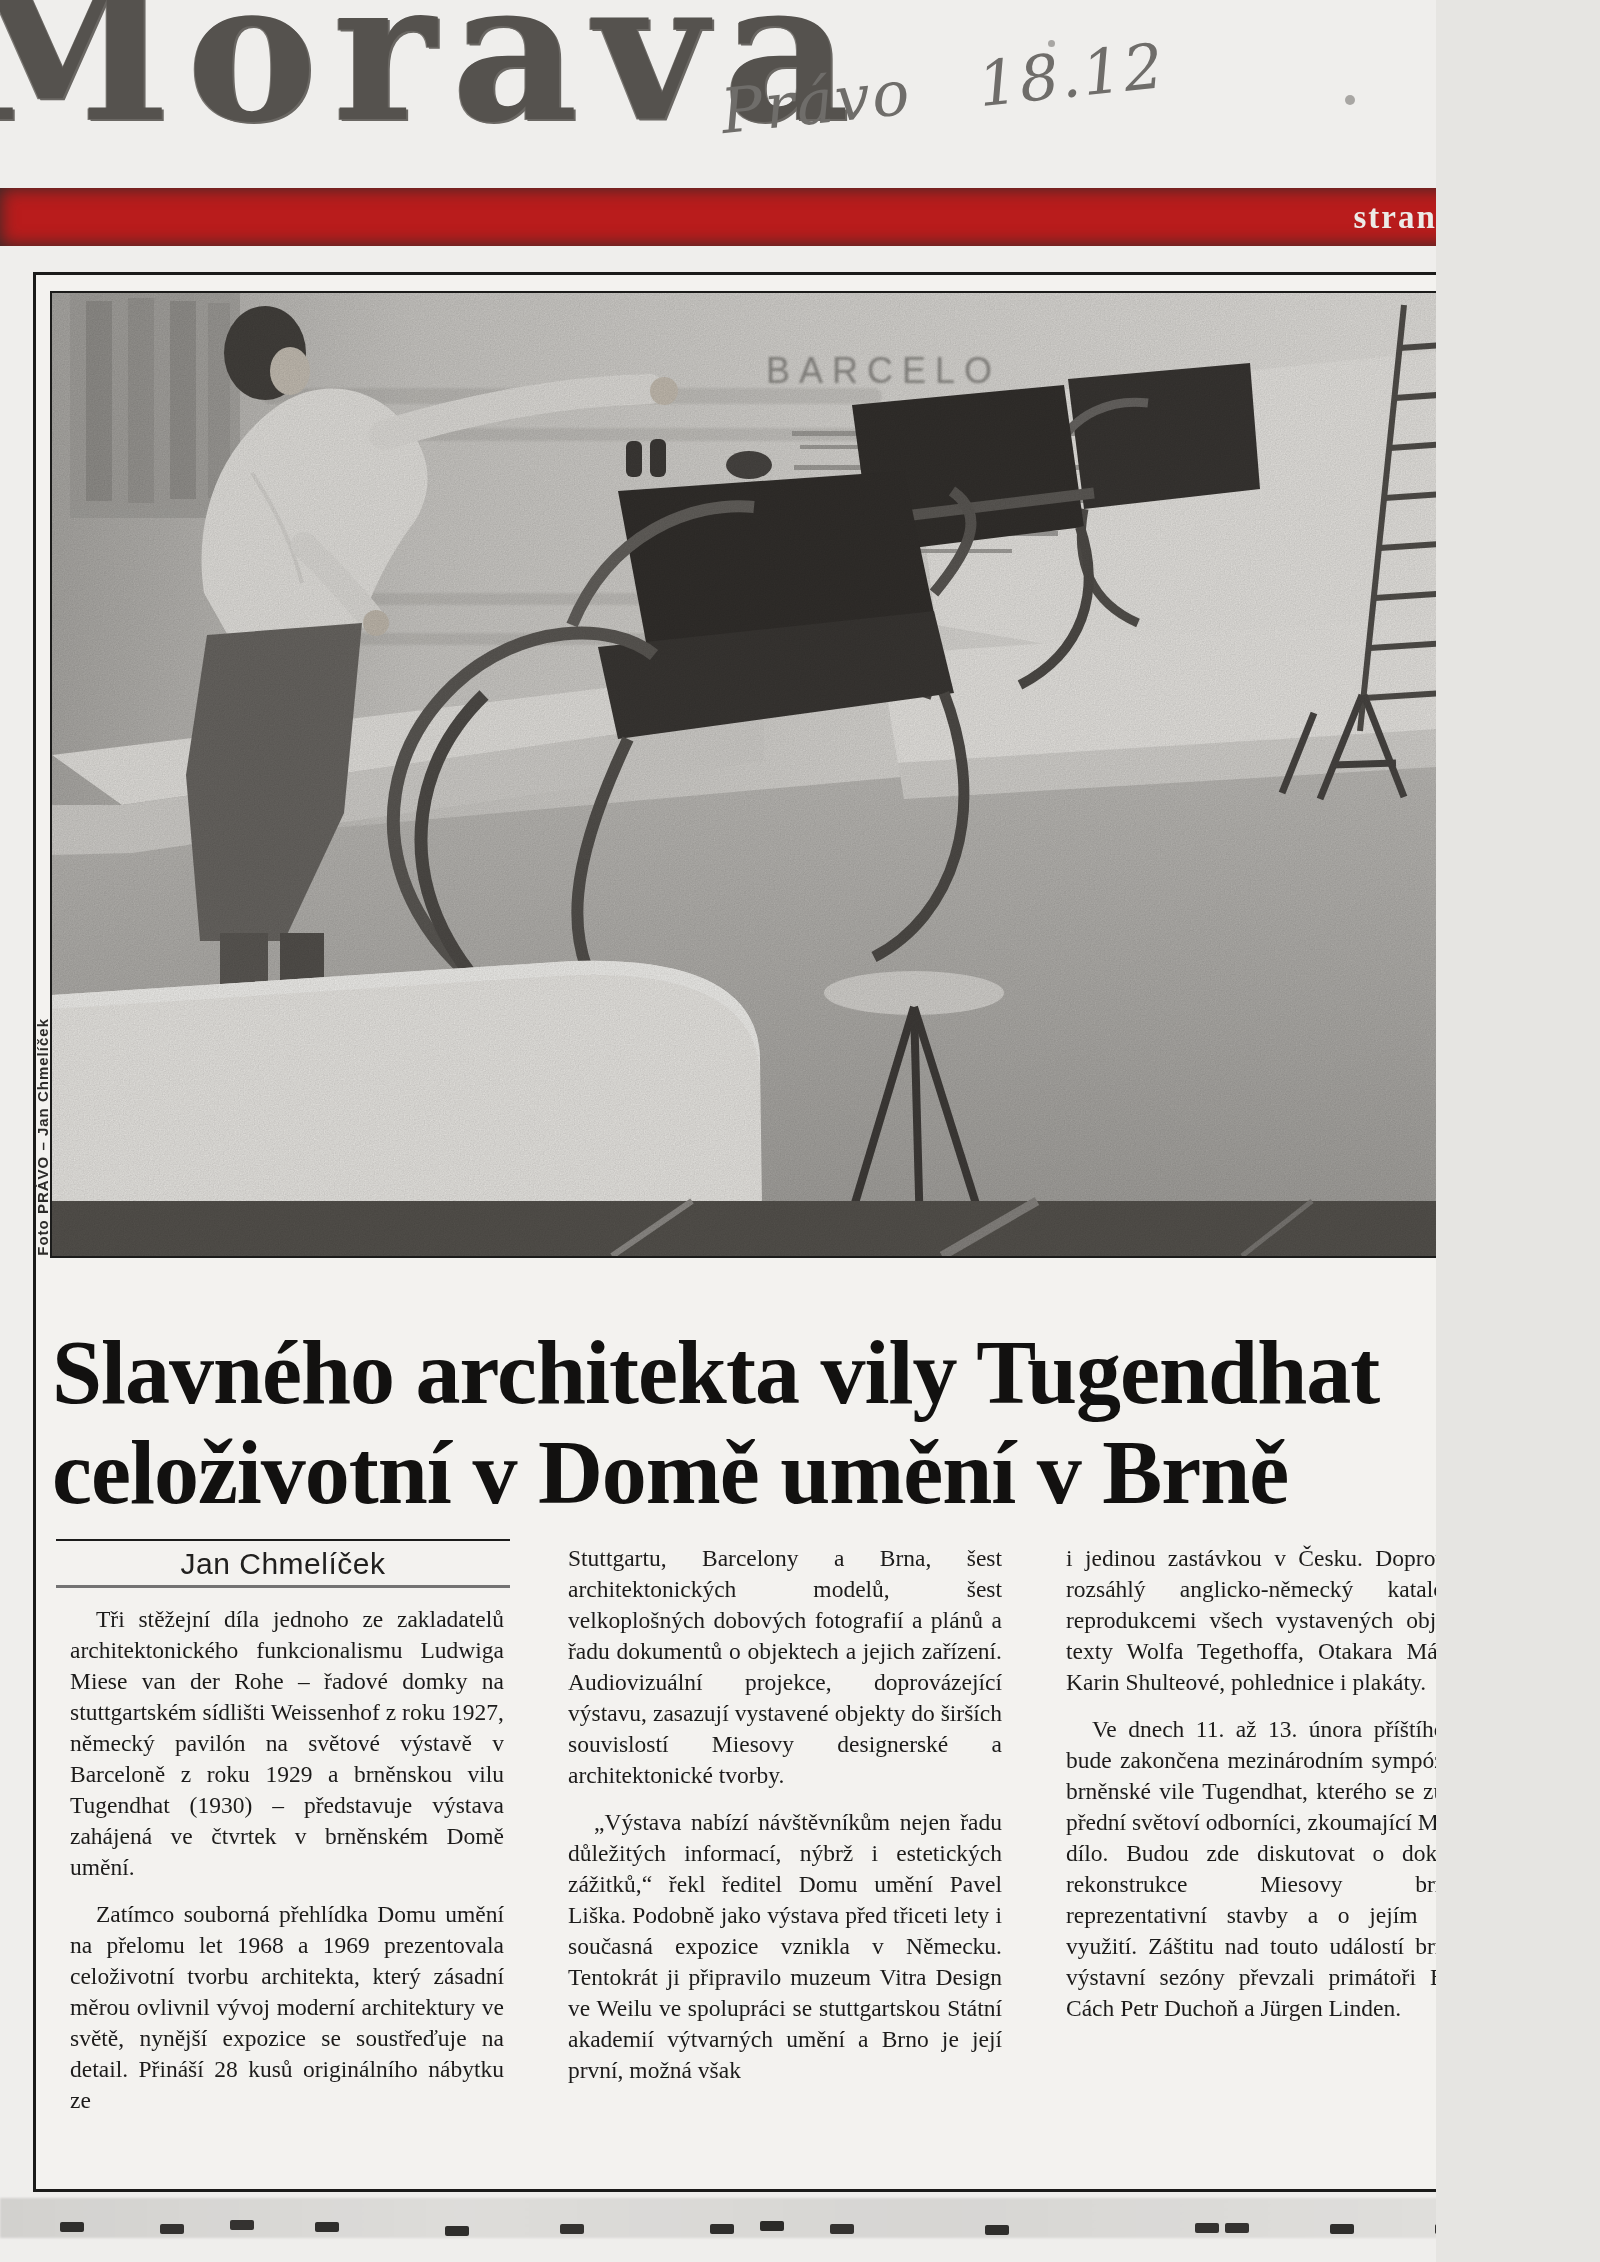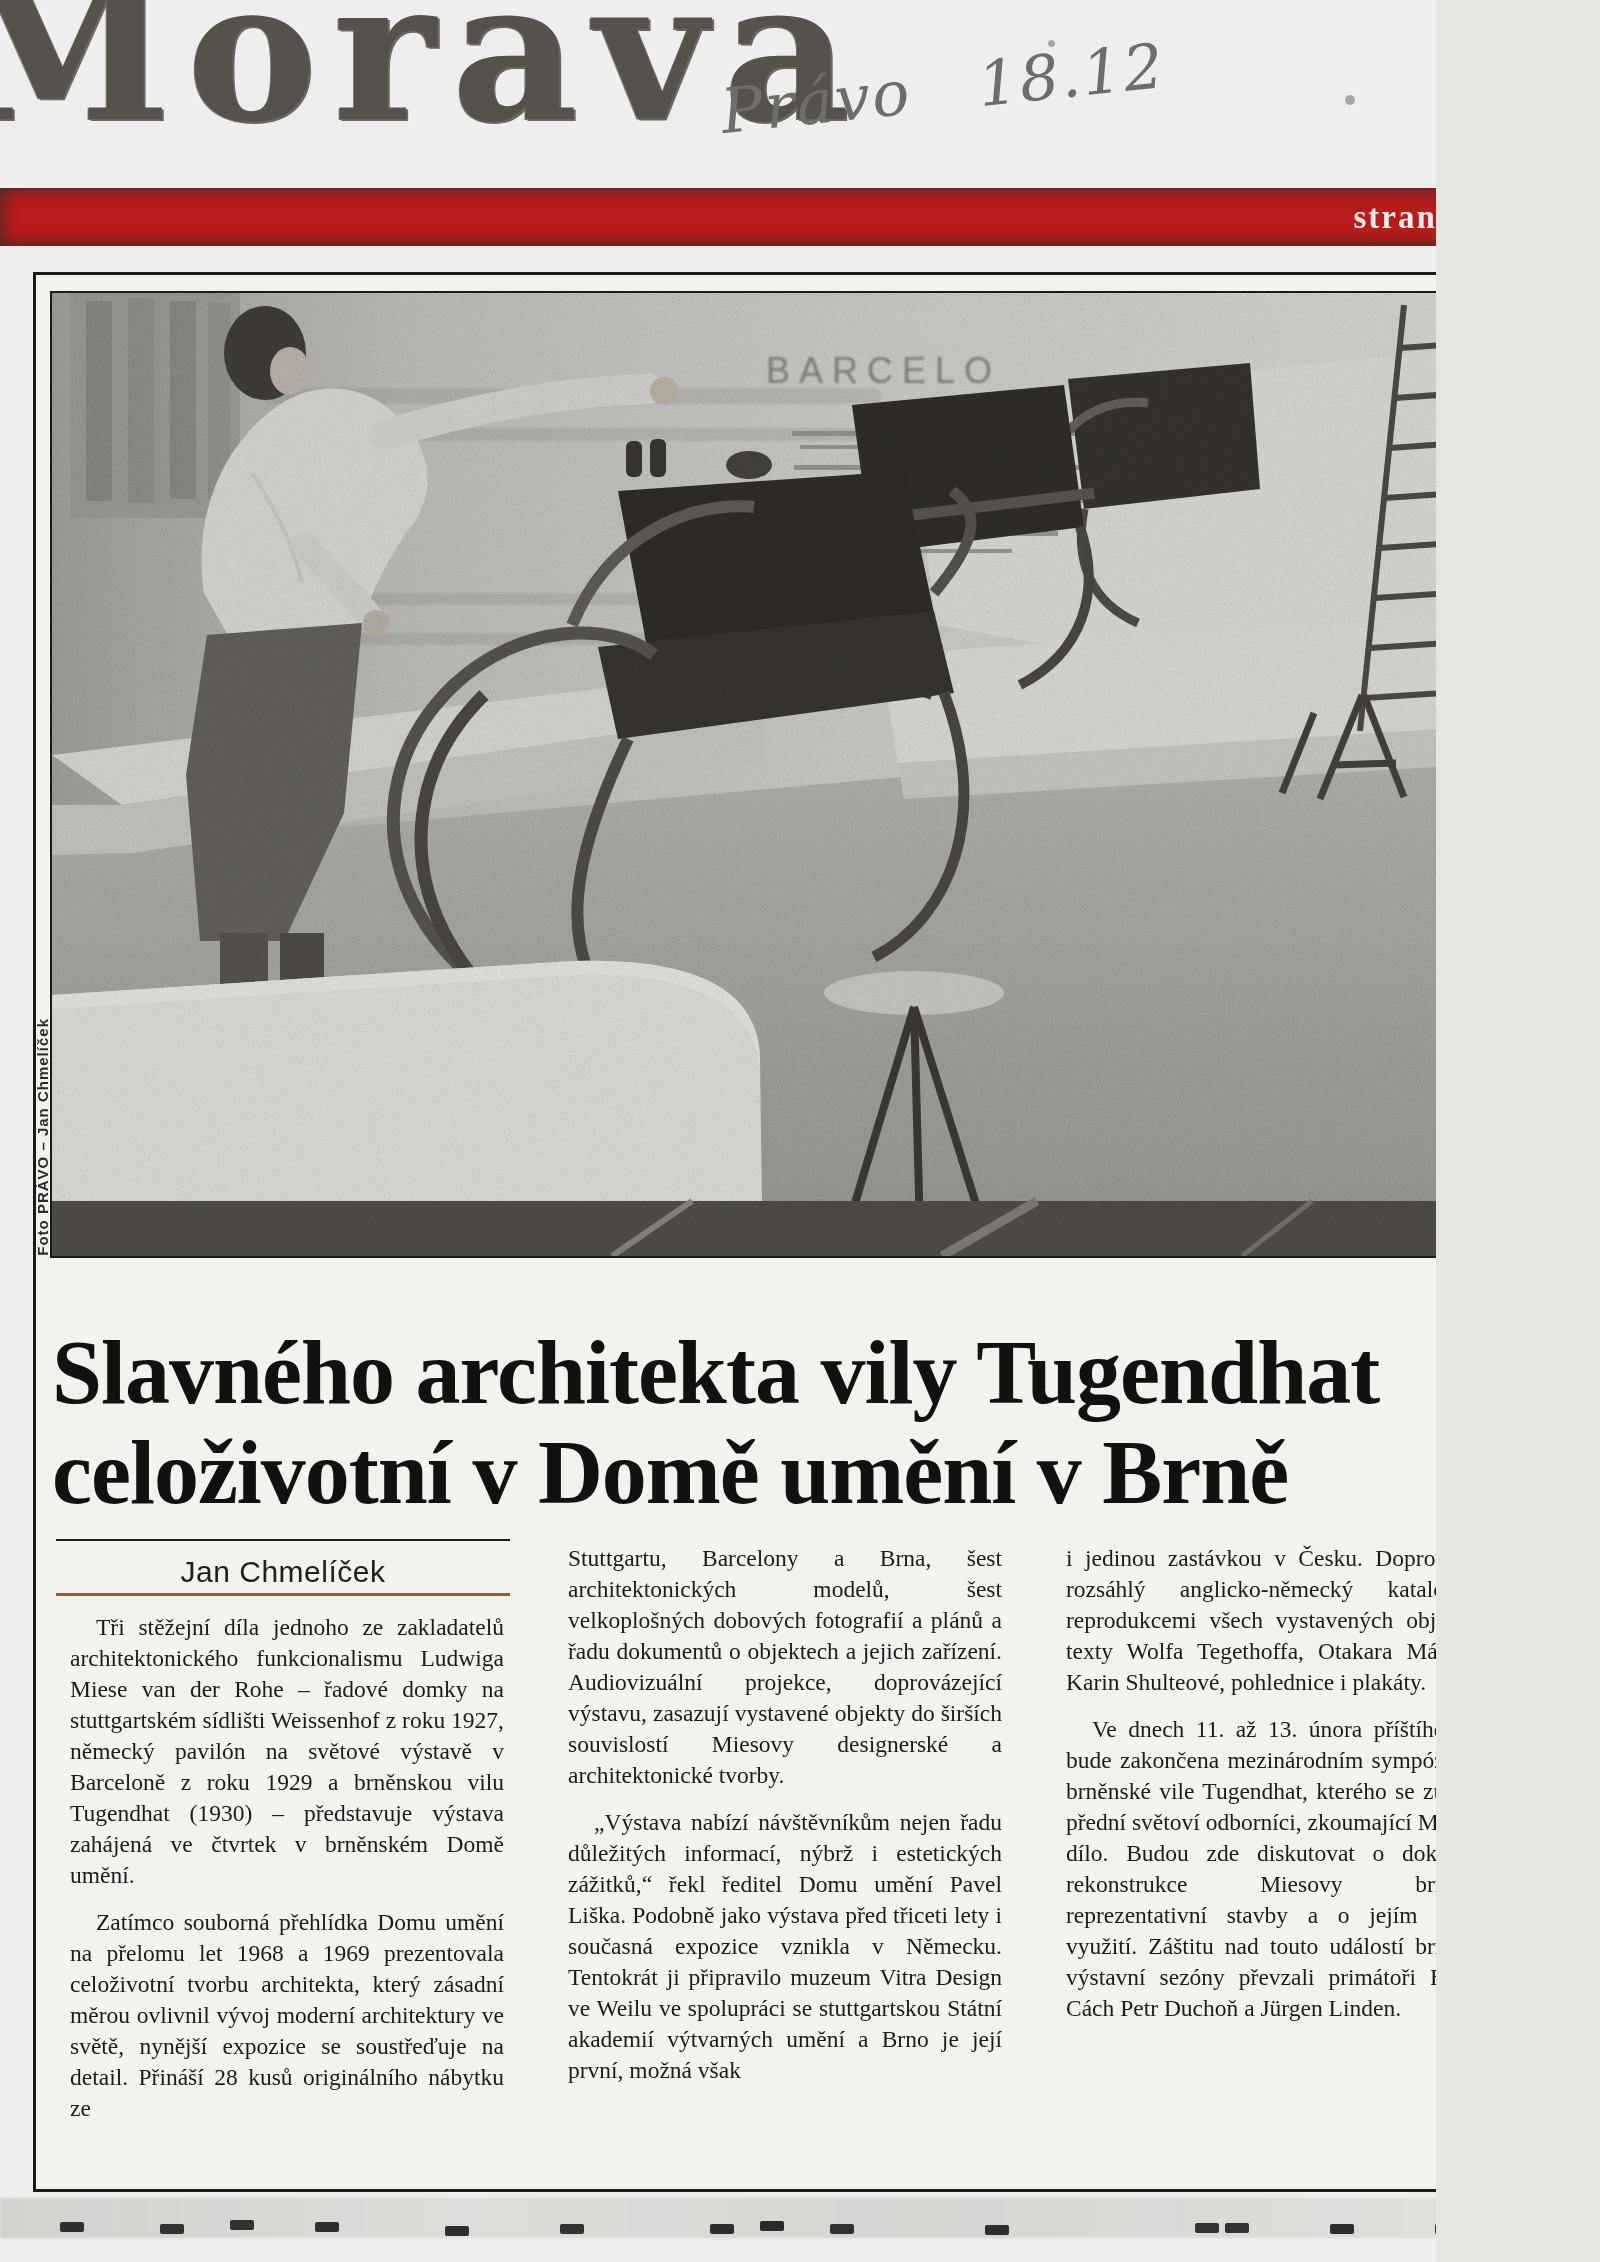--- a/index.html
+++ b/index.html
@@ -41,22 +41,22 @@
   .headline{position:absolute;left:16px;top:1048px;width:1470px;line-height:100px;
     font-weight:700;font-size:90px;letter-spacing:-1px;color:#121110;}
   .headline div{white-space:nowrap;}
 
   .columns{position:absolute;left:18px;top:1252px;width:1462px;height:648px;
     display:flex;gap:32px;overflow:hidden;}
   .col{flex:1 1 0;font-size:23.5px;line-height:31px;text-align:justify;color:#1c1b1a;}
   .col p{margin:16px;}
   .col p.ind{text-indent:26px;font-family:Liberation Serif, serif;}
 
-  .byline-box{margin:12px 10px 12px 2px;border-top:2px solid #1c1c1b;border-bottom:3px solid #a16207;
-    text-align:center;padding:15px 0 6px;
+  .byline-box{margin:12px 10px 12px 2px;border-top:2px solid #1c1c1b;border-bottom:3px solid #737373;
+    text-align:center;padding:7px 0 6px;
     font-family:"Liberation Sans",sans-serif;font-size:30px;letter-spacing:.5px;color:#21201f;}
 
   
   .artifact-band{position:absolute;left:0;top:2198px;width:1545px;height:40px;
     background:linear-gradient(90deg,#c9c8c5 0%,#d8d7d4 30%,#cfcecb 60%,#dddcd9 100%);
     filter:blur(1px);opacity:.75;}
   .artifact-dashes{position:absolute;left:60px;top:2222px;width:24px;height:10px;background:#2f2e2c;
     border-radius:2px;
     box-shadow:100px 2px 0 #343230, 170px -2px 0 #343230, 255px 0 0 #2f2e2c, 385px 4px 0 #2f2e2c,
       500px 2px 0 #343230, 650px 2px 0 #2f2e2c, 700px -1px 0 #2b2a28, 770px 2px 0 #343230,

